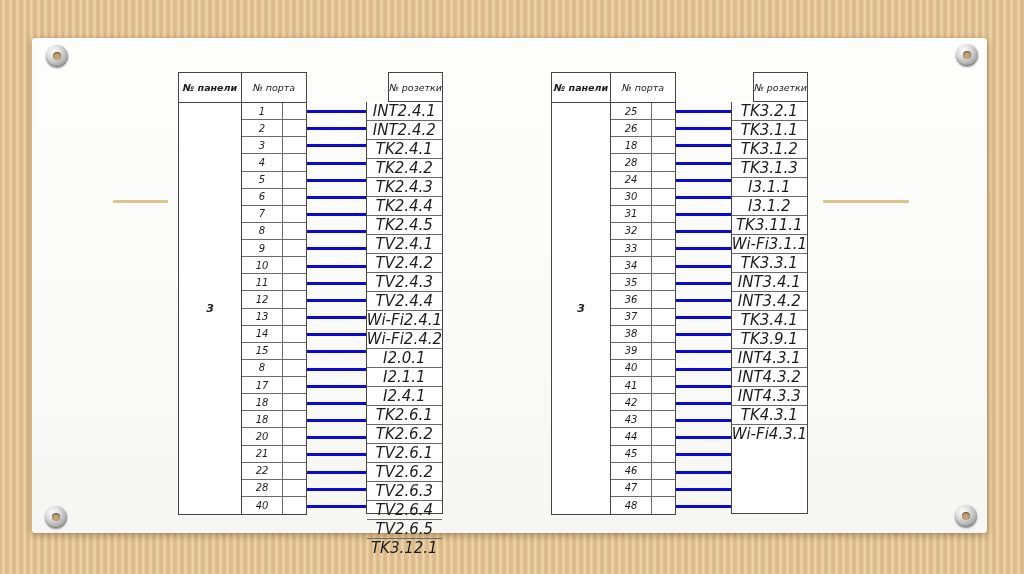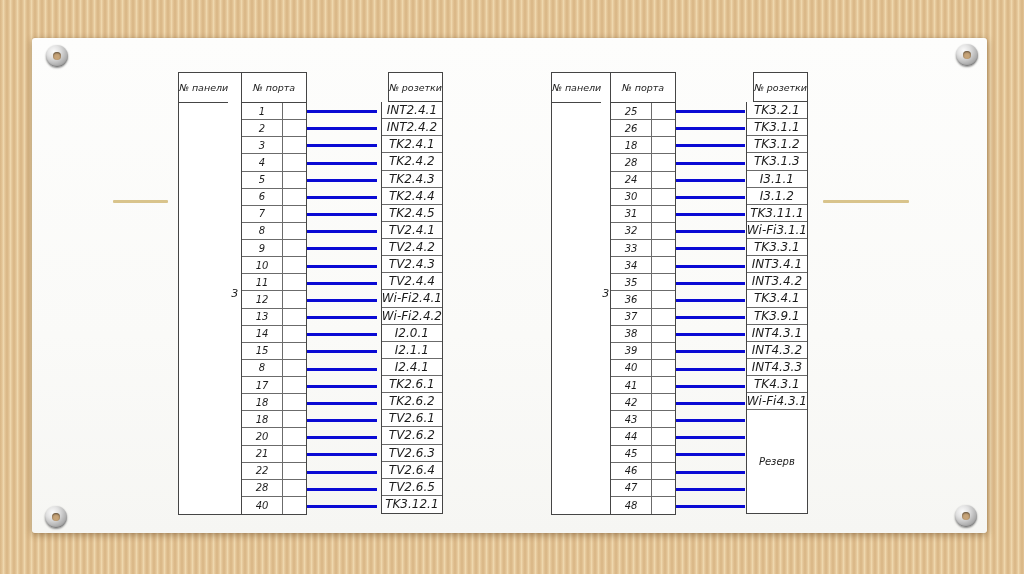--- a/index.html
+++ b/index.html
@@ -32,42 +32,42 @@
   .g-bl{left:45px;top:506px;} .g-br{left:955px;top:505px;}
 
   
   .accent-line{position:absolute;height:2.5px;border-radius:1px;}
 
   
   .wiring-table{position:absolute;top:72px;display:flex;align-items:flex-start;
     font-style:italic;color:#1c1c1c;}
   .wiring-table *{box-sizing:border-box;}
   .ports-block{display:flex;border:1px solid #454545;height:443px;background:#fff;}
-  .panel-sub{display:flex;border-right:1px solid #454545;}
+  .panel-sub{display:flex;flex-direction:column;border-right:1px solid #454545;font-weight:bold;}
   .panel-header,.port-header,.sock-header{
     height:30px;display:flex;align-items:center;justify-content:center;
     font-size:9.5px;white-space:nowrap;border-bottom:1px solid #454545;
   }
   .panel-body{flex:1;display:flex;align-items:center;justify-content:center;font-size:11px;}
   .port-sub{display:flex;flex-direction:column;}
   .port-rows{flex:1;display:grid;grid-template-rows:repeat(24,1fr);}
   .port-row{display:flex;border-bottom:1px solid #6b6b6b;}
   .port-row:last-child{border-bottom:none;}
   .port-num{width:41px;border-right:1px solid #6b6b6b;display:flex;align-items:center;
     justify-content:center;font-size:10px;}
   .port-blank{flex:1;}
   .links-col{height:443px;padding-top:31px;}
   .links-rows{height:412px;display:grid;grid-template-rows:repeat(24,1fr);}
   .link-row{display:flex;align-items:center;}
   .cable{width:100%;height:3px;}
   .sock-col{display:flex;flex-direction:column;height:443px;align-items:flex-end;}
   .sock-header{border:1px solid #454545;background:#fff;}
   .sock-rows{height:412px;border:1px solid #454545;border-top:none;background:#fff;
     display:grid;grid-template-rows:repeat(24,1fr);}
-  .sock-cell{display:flex;align-items:center;justify-content:center;font-size:12px;
+  .sock-cell{display:flex;align-items:center;justify-content:center;font-size:15px;
     border-bottom:1px solid #6b6b6b;white-space:nowrap;}
   .sock-cell:last-child{border-bottom:none;}
   .sock-cell.reserve{font-size:10px;}
 
   
   .t-left .panel-sub{width:63px;} .t-left .port-sub{width:64px;}
   .t-left .links-col{width:70px;} .t-left .sock-col{width:66px;}
   
   .t-right .panel-sub{width:59px;} .t-right .port-sub{width:64px;}
   .t-right .links-col{width:69px;} .t-right .sock-col{width:63px;}
@@ -500,17 +500,16 @@
           <div class="sock-cell">TK3.3.1</div>
           <div class="sock-cell">INT3.4.1</div>
           <div class="sock-cell">INT3.4.2</div>
           <div class="sock-cell">TK3.4.1</div>
           <div class="sock-cell">TK3.9.1</div>
           <div class="sock-cell">INT4.3.1</div>
           <div class="sock-cell">INT4.3.2</div>
           <div class="sock-cell">INT4.3.3</div>
           <div class="sock-cell">TK4.3.1</div>
           <div class="sock-cell">Wi-Fi4.3.1</div>
-          <div class="sock-cell reserve" style="grid-row: span 6;">Резерв</div>
         </div>
     </div>
   </div>
 </div>
 
 </body></html>

